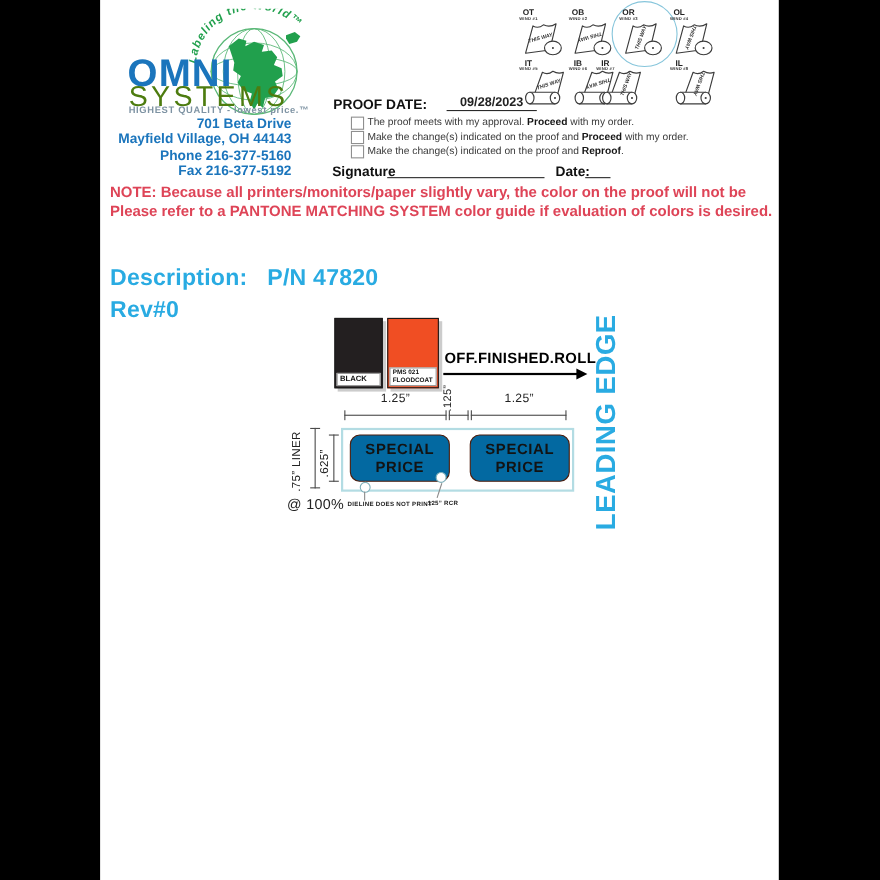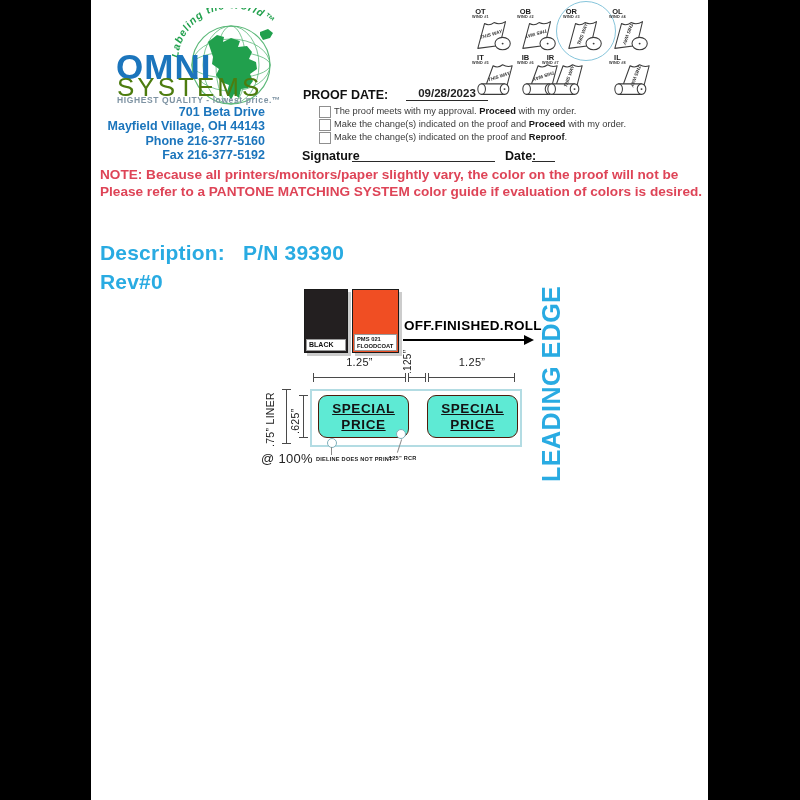--- a/index.html
+++ b/index.html
@@ -46,23 +46,23 @@
   .strip{position:absolute;left:1px;right:1px;bottom:1px;background:#fff;border:1px solid #9a9a9a;
          font-weight:700;color:#111;padding:1px 2px;line-height:1.1;}
   
   .hdim{position:absolute;height:1px;background:#4a4a4a;}
   .vtick{position:absolute;width:1px;height:9px;background:#4a4a4a;}
   .vdim{position:absolute;width:1px;background:#4a4a4a;}
   .htick{position:absolute;height:1px;width:9px;background:#4a4a4a;}
   .dimtxt{position:absolute;font-size:11px;color:#222;letter-spacing:.3px;}
   .rot90{transform:rotate(-90deg);transform-origin:top left;white-space:nowrap;}
   .liner{position:absolute;left:310px;top:389px;width:208px;height:54px;border:2px solid #B3DCE3;background:#fff;}
-  .plabel{position:absolute;top:395px;width:89px;height:41px;background:#5eead4;border:1.2px solid #4d1d0c;
+  .plabel{position:absolute;top:395px;width:89px;height:41px;background:#0369a1;border:1.2px solid #4d1d0c;
           border-radius:9px;color:#131313;font-weight:800;font-size:13.5px;line-height:15.5px;
-          text-align:center;letter-spacing:.6px;display:flex;flex-direction:column;justify-content:center;text-decoration:underline;}
+          text-align:center;letter-spacing:.6px;display:flex;flex-direction:column;justify-content:center;}
   .callout{position:absolute;width:8px;height:8px;border:1px solid #7fb0ba;border-radius:50%;background:#fff;}
   .leader{position:absolute;width:1px;background:#8a8a8a;}
   .tinynote{position:absolute;font-size:5.6px;font-weight:700;color:#222;letter-spacing:.25px;white-space:nowrap;}
   .offroll{position:absolute;left:404px;top:318px;font-size:13.5px;font-weight:800;color:#000;letter-spacing:.3px;}
   .arrowline{position:absolute;left:403px;top:339px;width:122px;height:2px;background:#000;}
   .arrowhead{position:absolute;left:524px;top:335px;width:0;height:0;
              border-left:10px solid #000;border-top:5px solid transparent;border-bottom:5px solid transparent;}
   .leading{position:absolute;left:537px;top:482px;font-size:25px;font-weight:800;color:#29ABE2;
            letter-spacing:.5px;transform:rotate(-90deg);transform-origin:top left;white-space:nowrap;}
 </style>
@@ -230,21 +230,21 @@
 <div class="pd-label" style="left:505px;top:149px;">Date:</div>
 <div class="sigline" style="left:532px;top:149px;width:23px;"></div>
 
 <div class="notice">
   <div>NOTE: Because all printers/monitors/paper slightly vary, the color on the proof will not be</div>
   <div>Please refer to a PANTONE MATCHING SYSTEM color guide if evaluation of colors is desired.</div>
 </div>
 
 <div class="desc" style="left:100px;top:241px;">
   <span>Description:</span>
-  <span style="margin-left:12px;">P/N 39390</span>
+  <span style="margin-left:12px;">P/N 47820</span>
 </div>
 <div class="desc" style="left:100px;top:270px;">Rev#0</div>
 
 <div class="swatch" style="left:304px;top:289px;background:#231F20;">
   <div class="strip" style="font-size:7px;">BLACK</div>
 </div>
 <div class="swatch" style="left:352px;top:289px;width:45px;background:#F04E23;">
   <div class="strip" style="font-size:5.8px;">
     <div>PMS 021</div>
     <div>FLOODCOAT</div>

